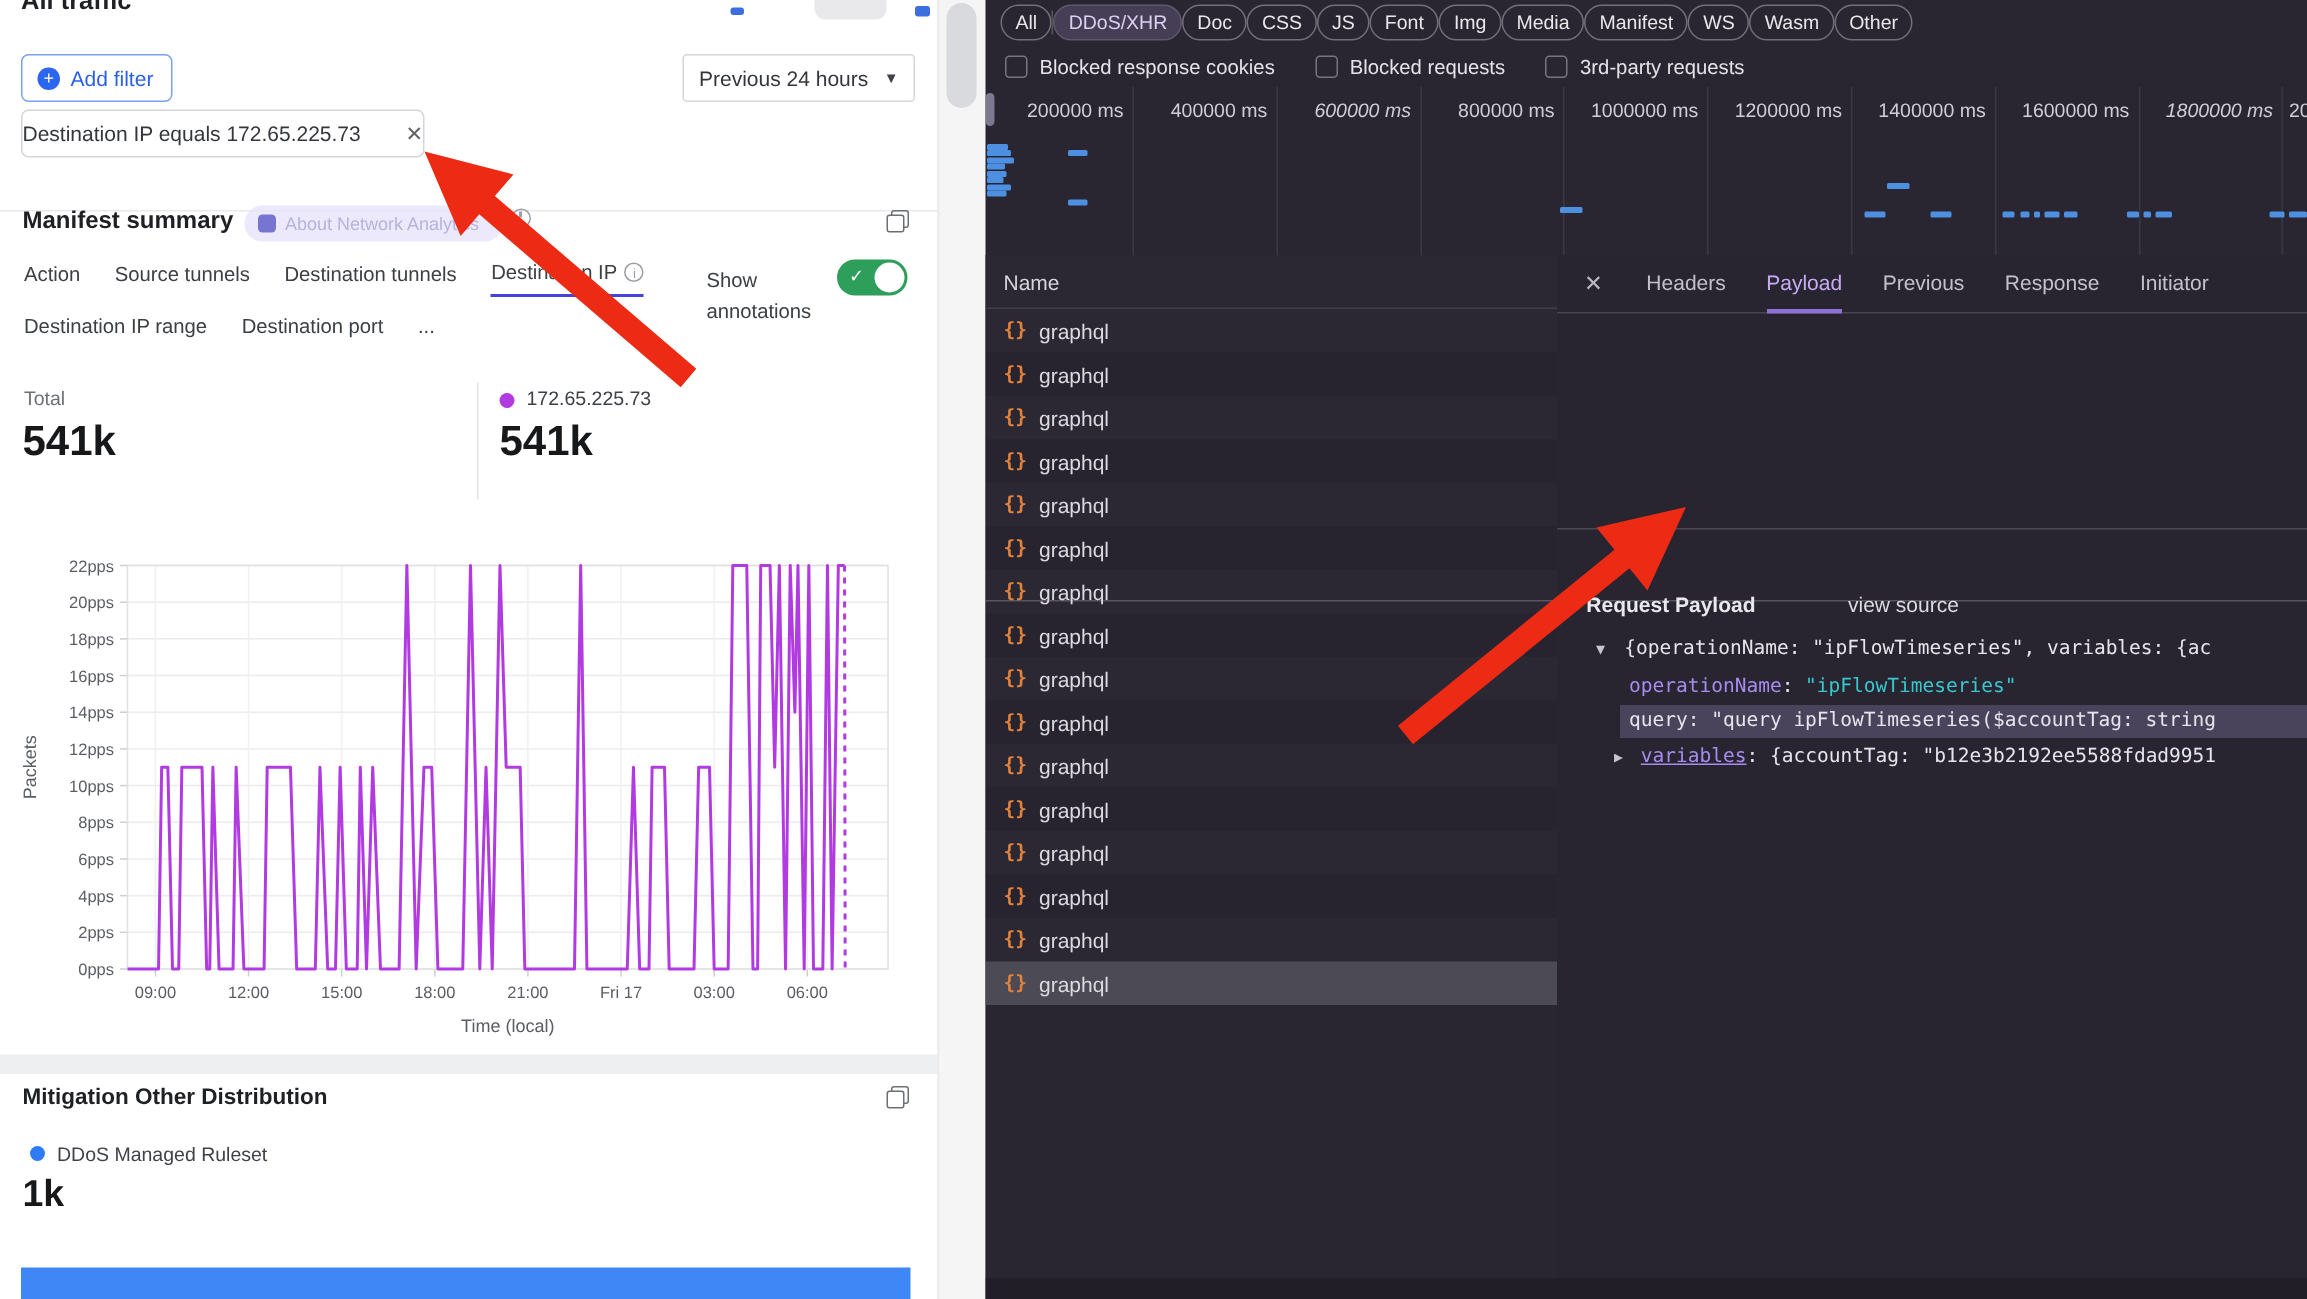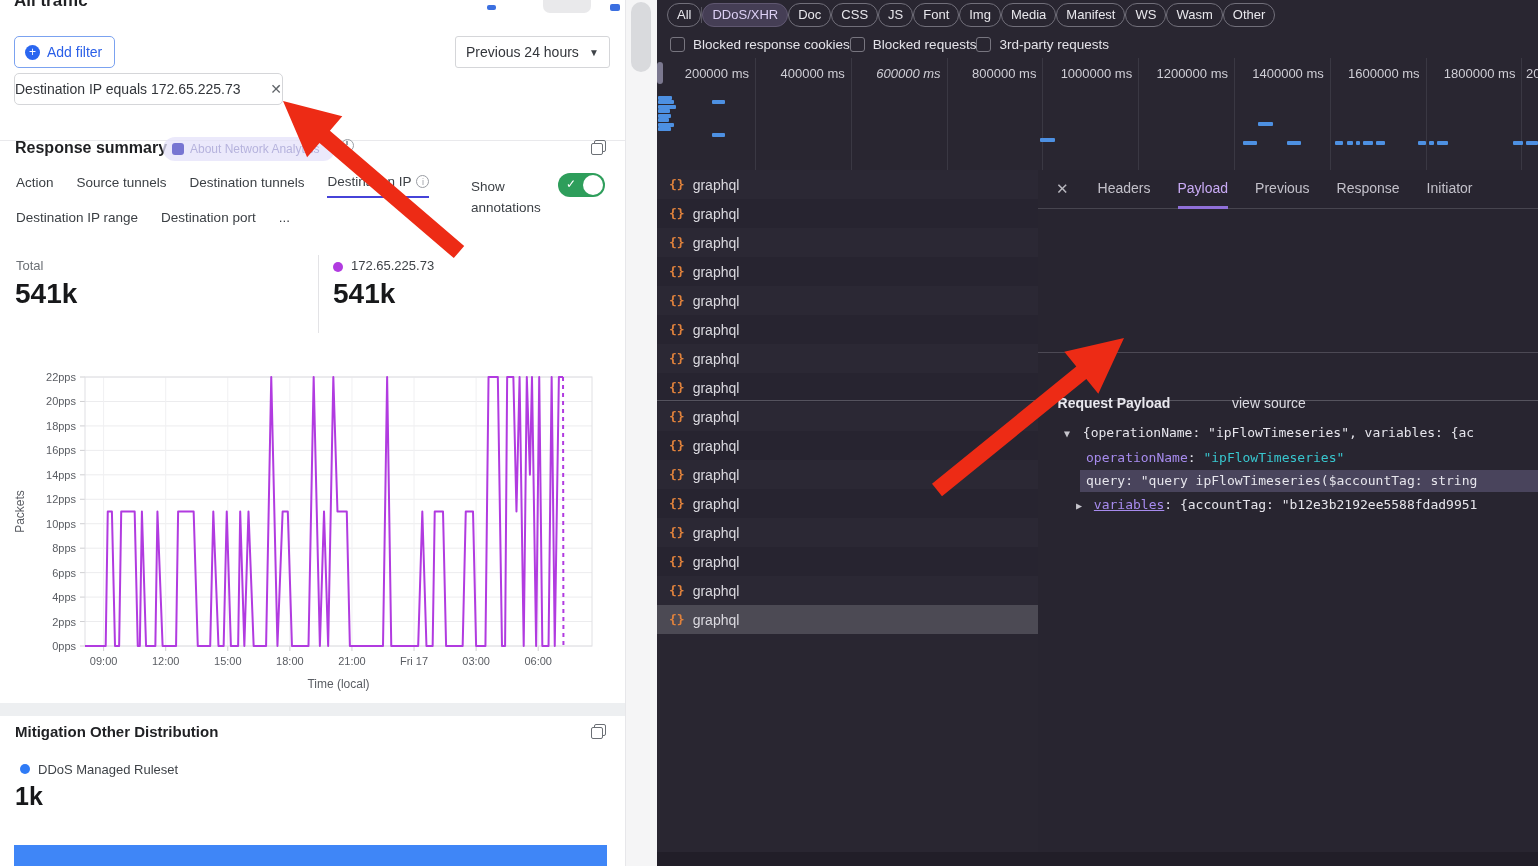--- a/index.html
+++ b/index.html
@@ -49,21 +49,21 @@
   .leg-label{position:absolute;font-size:13px;color:#3f4348;}
   .gap-band{position:absolute;left:0;top:703px;width:657px;height:13px;background:#edeff1;}
   .mit-bar{position:absolute;left:14px;top:845px;width:593px;height:21px;}
   
   .devtools{position:absolute;left:657px;top:0;width:881px;height:866px;background:#292631;overflow:hidden;
     font-size:13px;color:#e8e7ec;}
   .pills{position:absolute;left:10px;top:3px;display:flex;gap:0;align-items:center;height:24px;}
   .pill{height:22px;line-height:22px;border:1px solid #716f7a;border-radius:12px;padding:0 9px;font-size:13px;color:#e8e7ec;white-space:nowrap;cursor:pointer;}
   .pill.active{background:#453e55;border-color:#5f5770;color:#ddd0f5;}
   .pill-div{width:1px;height:16px;background:#55535e;}
-  .checks{position:absolute;left:13px;top:32px;display:flex;align-items:center;height:24px;}
+  .checks{position:absolute;left:13px;top:32px;display:flex;gap:27px;align-items:center;height:24px;}
   .check{display:flex;gap:8px;align-items:center;cursor:pointer;}
   .checkbox{width:15px;height:15px;border:1.5px solid #77757f;border-radius:3px;box-sizing:border-box;background:transparent;}
   .check .clabel{font-size:13.5px;color:#e4e3e9;}
   .timeline{position:absolute;left:0;top:58px;width:881px;height:112px;overflow:hidden;cursor:col-resize;}
   .tgrid{position:absolute;top:0;width:1px;height:112px;background:#3a3843;}
   .tlabel{position:absolute;top:8px;height:16px;font-size:13px;font-weight:500;color:#cfced6;text-align:right;white-space:nowrap;}
   .tmark{position:absolute;height:4px;border-radius:1px;background:#4d90e2;}
   .thandle{position:absolute;left:0;top:4px;width:6px;height:22px;background:#8a87a0;border-radius:3px;opacity:.85;}
   .netlist{position:absolute;left:0;top:170px;width:381px;height:696px;background:#292631;border-right:1px solid #19171f;}
   .nethead{height:36px;line-height:36px;padding-left:12px;font-size:14px;color:#d6d5db;background:#2b2834;border-bottom:1px solid #413f49;box-sizing:border-box;}
@@ -108,21 +108,21 @@
     <div class="dd-range">
       <span>Previous 24 hours</span>
       <span class="caret">▼</span>
     </div>
     <div class="chip">
       <span>Destination IP equals 172.65.225.73</span>
       <span class="x">✕</span>
     </div>
     <div class="hdiv"></div>
 
-    <div class="card-title" style="left:15px;top:139px;">Response summary</div>
+    <div class="card-title" style="left:15px;top:139px;">Manifest summary</div>
     <div class="badge">
       <span class="bicon"></span>
       <span class="btxt">About Network Analytics</span>
     </div>
     <div class="clock"></div>
     <div class="expand-ic" style="left:591px;top:140px;"></div>
 
     <div class="tabs1" id="tabs1">
         <div class="tab">Action</div>
         <div class="tab">Source tunnels</div>
@@ -272,21 +272,21 @@
         <div class="tlabel" style="left: 269.4px; width: 110px;">800000 ms</div>
         <div class="tgrid" style="left: 481.2px;"></div>
         <div class="tlabel" style="left: 365.2px; width: 110px;">1000000 ms</div>
         <div class="tgrid" style="left: 577px;"></div>
         <div class="tlabel" style="left: 461px; width: 110px;">1200000 ms</div>
         <div class="tgrid" style="left: 672.8px;"></div>
         <div class="tlabel" style="left: 556.8px; width: 110px;">1400000 ms</div>
         <div class="tgrid" style="left: 768.6px;"></div>
         <div class="tlabel" style="left: 652.6px; width: 110px;">1600000 ms</div>
         <div class="tgrid" style="left: 864.4px;"></div>
-        <div class="tlabel" style="left: 748.4px; width: 110px;">1800000 ms</div>
+        <div class="tlabel" style="left: 748.4px; width: 110px; font-style: italic;">1800000 ms</div>
         <div class="tlabel" style="left: 869px; width: 120px; text-align: left;">2000000 ms</div>
         <div class="tmark" style="left: 1px; top: 38px; width: 14px; background: rgb(77, 144, 226);"></div>
         <div class="tmark" style="left: 1px; top: 42px; width: 16px; background: rgb(77, 144, 226);"></div>
         <div class="tmark" style="left: 1px; top: 47px; width: 18px; background: rgb(77, 144, 226);"></div>
         <div class="tmark" style="left: 1px; top: 51px; width: 12px; background: rgb(77, 144, 226);"></div>
         <div class="tmark" style="left: 1px; top: 56px; width: 13px; background: rgb(77, 144, 226);"></div>
         <div class="tmark" style="left: 1px; top: 60px; width: 11px; background: rgb(77, 144, 226);"></div>
         <div class="tmark" style="left: 1px; top: 65px; width: 16px; background: rgb(77, 144, 226);"></div>
         <div class="tmark" style="left: 1px; top: 69px; width: 13px; background: rgb(77, 144, 226);"></div>
         <div class="tmark" style="left: 55px; top: 42px; width: 13px; background: rgb(77, 144, 226);"></div>
@@ -301,20 +301,21 @@
         <div class="tmark" style="left: 706px; top: 83px; width: 10px; background: rgb(77, 144, 226);"></div>
         <div class="tmark" style="left: 719px; top: 83px; width: 9px; background: rgb(77, 144, 226);"></div>
         <div class="tmark" style="left: 761px; top: 83px; width: 8px; background: rgb(77, 144, 226);"></div>
         <div class="tmark" style="left: 772px; top: 83px; width: 5px; background: rgb(77, 144, 226);"></div>
         <div class="tmark" style="left: 780px; top: 83px; width: 11px; background: rgb(77, 144, 226);"></div>
         <div class="tmark" style="left: 856px; top: 83px; width: 10px; background: rgb(77, 144, 226);"></div>
         <div class="tmark" style="left: 869px; top: 83px; width: 12px; background: rgb(77, 144, 226);"></div>
       </div>
 
     <div class="netlist">
+      <div class="nethead">Name</div>
       <div id="netrows">
           <div class="netrow odd">
             <span class="json-ic">{}</span>
             <span class="nlabel">graphql</span>
           </div>
           <div class="netrow even">
             <span class="json-ic">{}</span>
             <span class="nlabel">graphql</span>
           </div>
           <div class="netrow odd">

